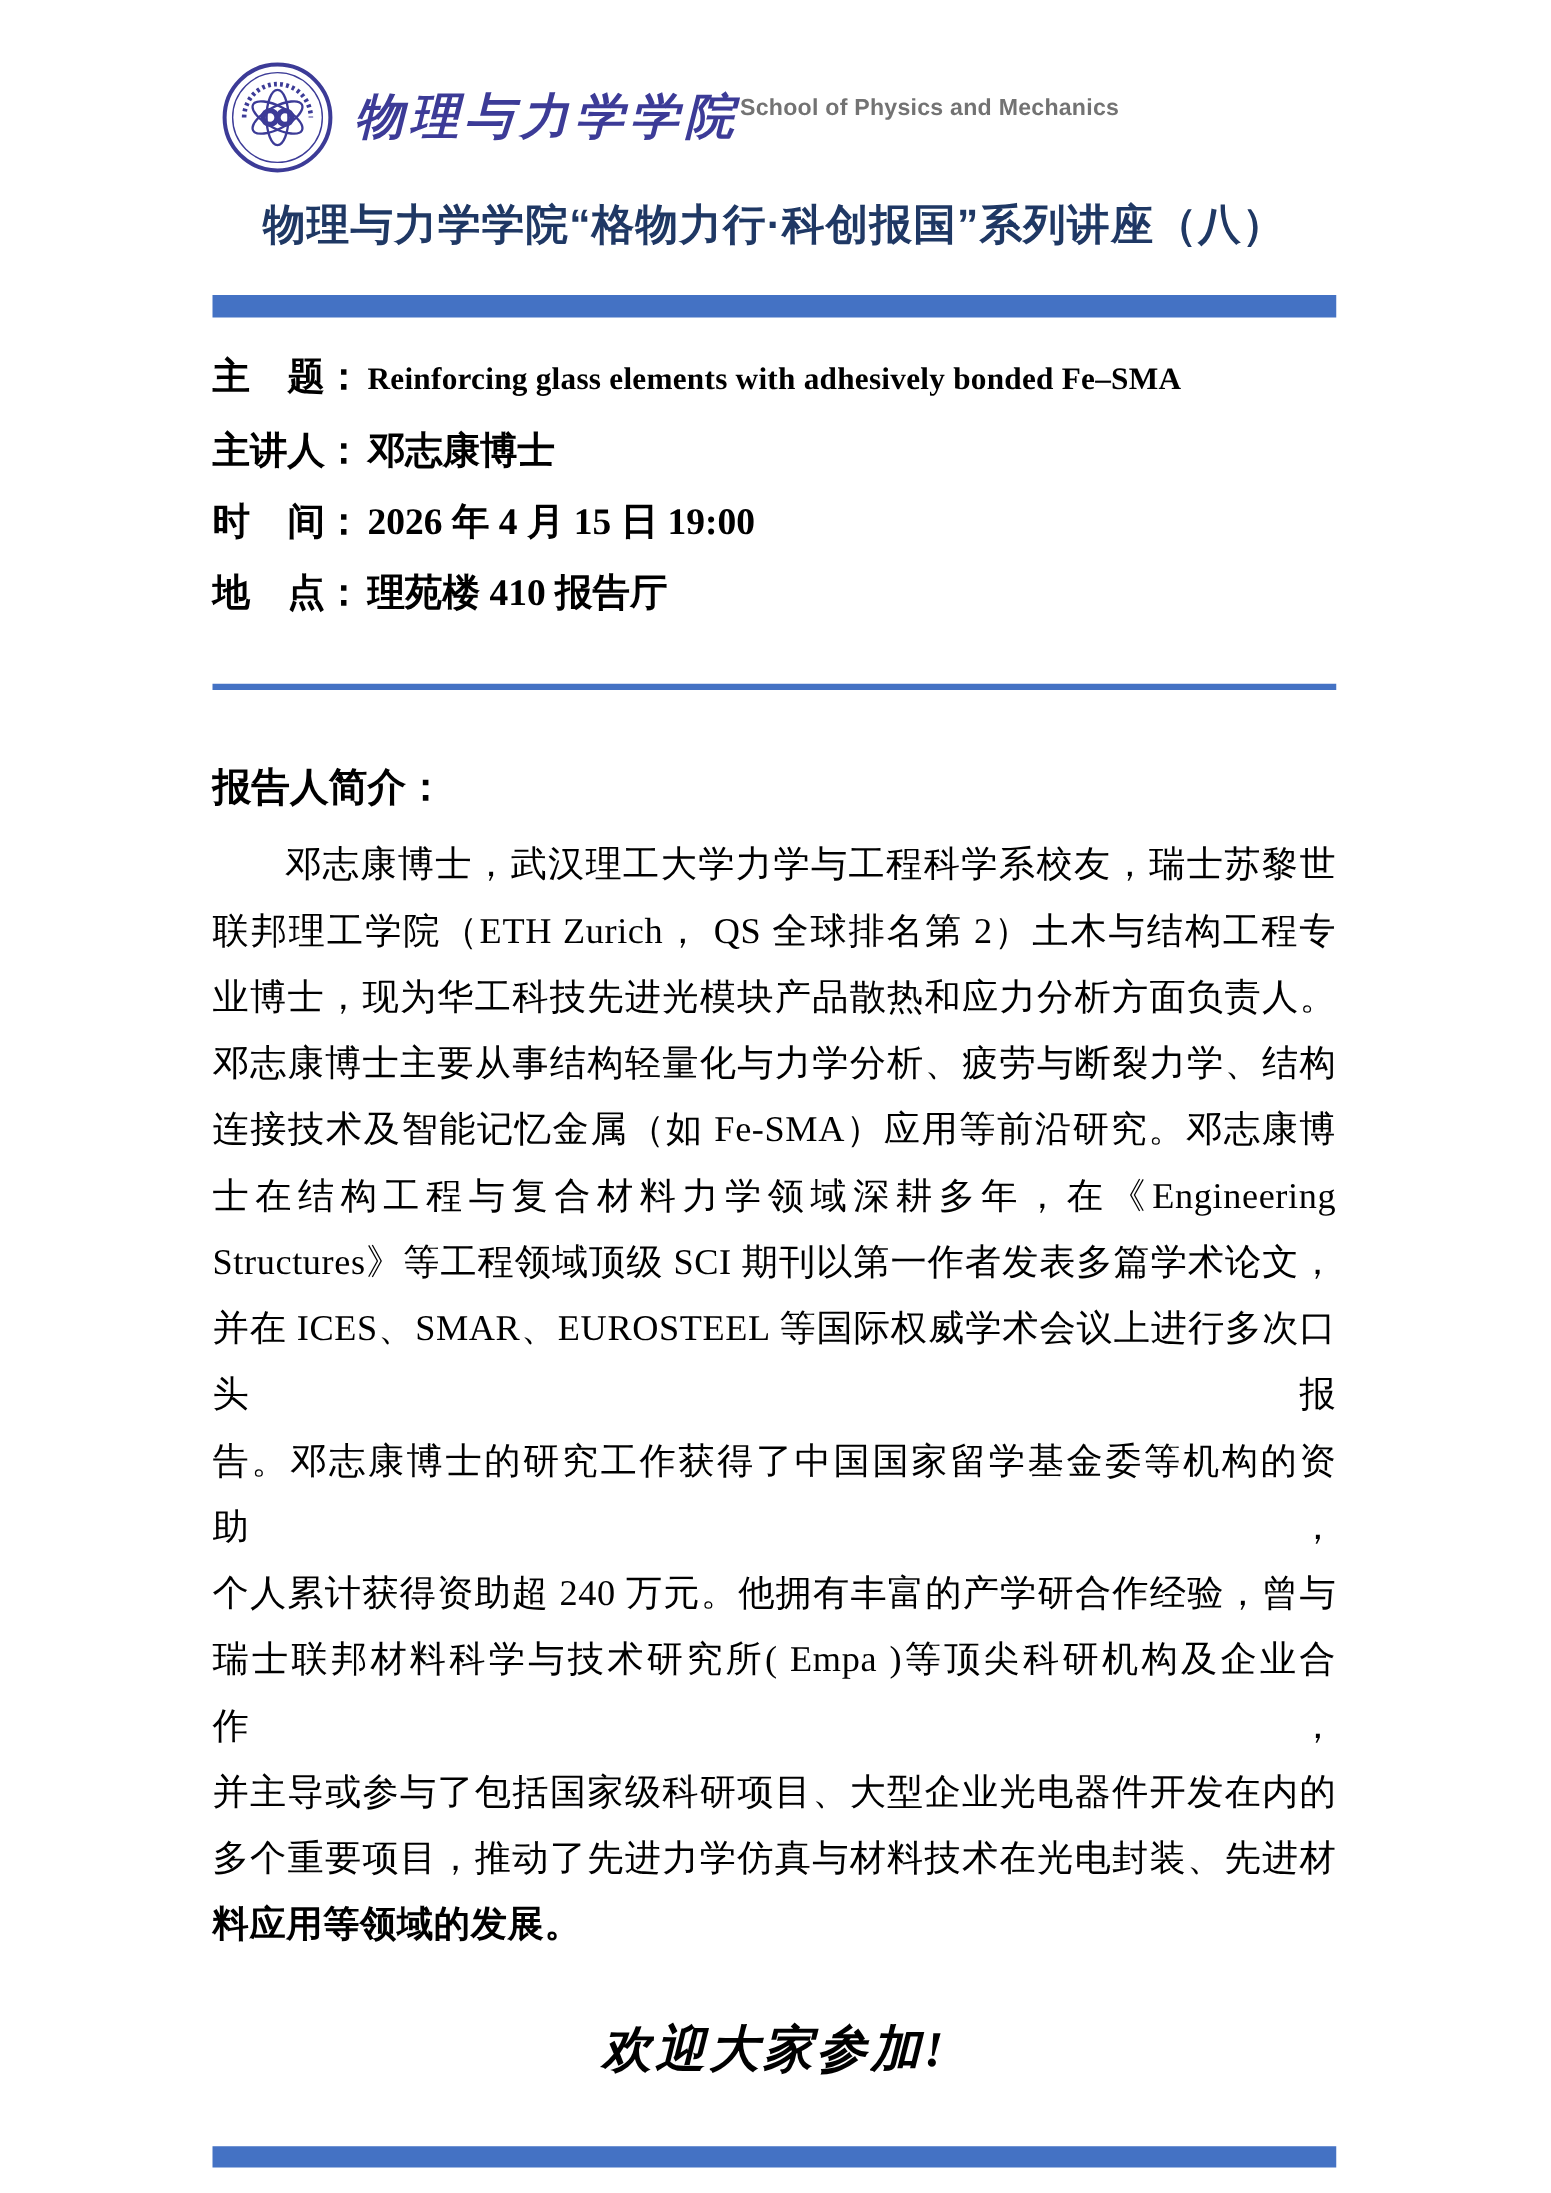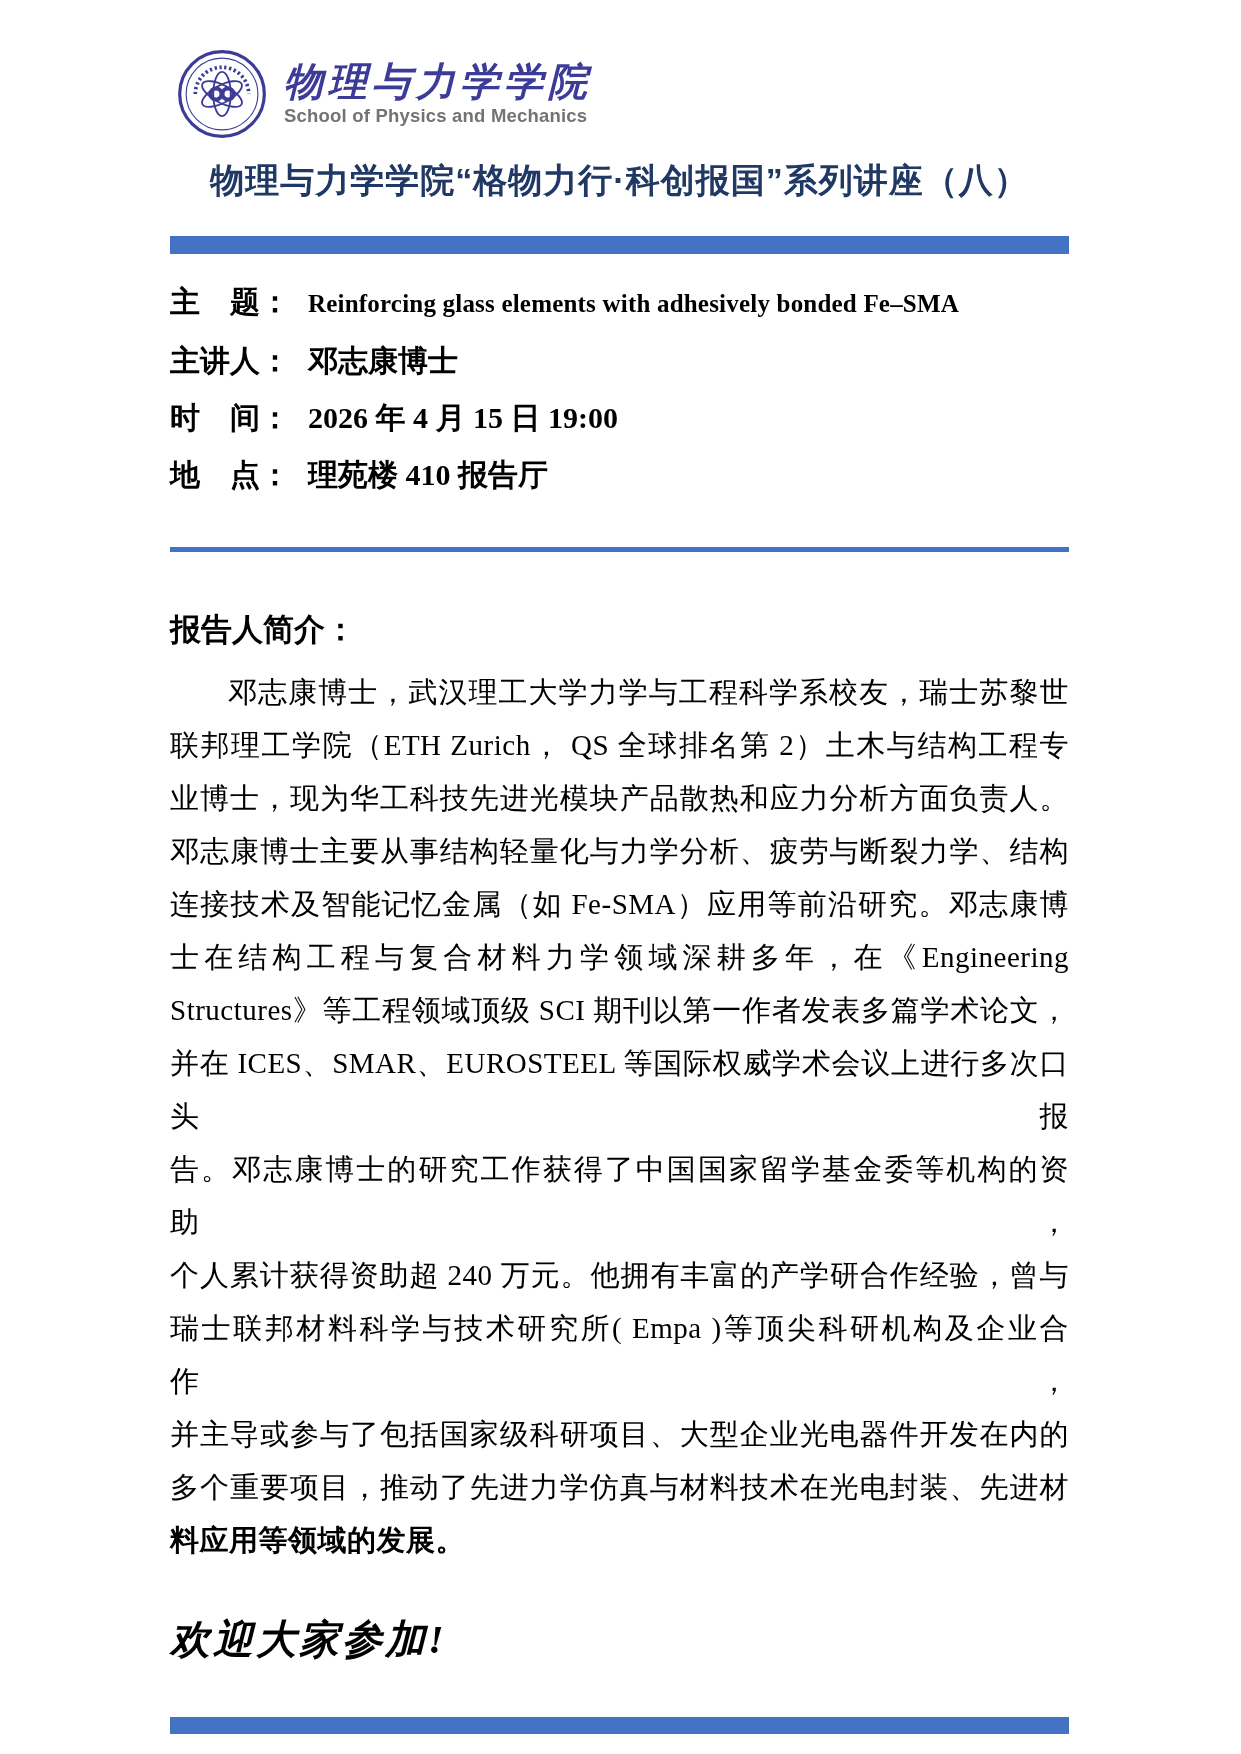--- a/index.html
+++ b/index.html
@@ -2,49 +2,49 @@
 <html><head>
 <meta charset="utf-8">
 <style>
   html,body{margin:0;padding:0;background:#ffffff;}
   body{width:1241px;font-family:"Liberation Serif",serif;color:#000;}
   .page{box-sizing:border-box;width:1241px;height:1754px;padding:46px 172px 0 170px;overflow:hidden;background:#fff;}
 
   
   .logo-row{display:flex;align-items:center;gap:16px;margin-left:6px;height:96px;}
   .emblem{width:92px;height:92px;flex:0 0 auto;}
-  .logo-text{display:flex;flex-direction:column;justify-content:flex-start;}
+  .logo-text{display:flex;flex-direction:row;justify-content:flex-start;}
   .logo-cn{font-size:39px;font-weight:bold;font-style:italic;color:#3c3b97;letter-spacing:5px;line-height:1.1;font-family:"Liberation Serif",serif;}
   .logo-en{font-size:18.5px;font-weight:bold;color:#737373;font-family:"Liberation Sans",sans-serif;margin-top:2px;letter-spacing:0.2px;}
 
   
   .title{margin:16px 0 0 0;text-align:center;font-size:34px;font-weight:bold;color:#1f3864;font-family:"Liberation Sans",sans-serif;letter-spacing:1px;line-height:44px;}
 
   
   .bar{background:#4472c4;}
   .bar.top{height:18px;margin-top:34px;}
   .bar.thin{height:5px;margin-top:50px;}
   .bar.bottom{height:17px;margin-top:52px;}
 
   
   .info{margin-top:26px;}
   .info-row{display:flex;align-items:baseline;line-height:44px;margin-bottom:13px;}
   .info-label{font-weight:bold;font-size:30px;white-space:pre;flex:0 0 auto;}
-  .info-value{font-weight:bold;font-size:30px;margin-left:18px;}
+  .info-value{font-weight:bold;font-size:30px;margin-left:4px;}
   .info-value.en{font-size:25px;letter-spacing:0.2px;}
 
   
   .bio-heading{margin:58px 0 0 0;font-size:31px;font-weight:bold;line-height:40px;}
   .bio{margin-top:16px;}
   .bio-line{font-size:29px;line-height:53px;text-align:justify;text-align-last:justify;letter-spacing:0.5px;}
   .bio-line.first{text-indent:58px;}
   .bio-line.last{text-align-last:left;font-weight:bold;}
 
   
-  .welcome{margin-top:48px;font-size:40px;font-weight:bold;font-style:italic;letter-spacing:3px;line-height:50px;}
+  .welcome{margin-top:48px;text-align:center;font-size:40px;font-weight:bold;font-style:italic;letter-spacing:3px;line-height:50px;}
 </style>
 </head>
 <body>
 
 <div class="page">
 
   <header class="logo-row">
     <svg class="emblem" viewBox="0 0 100 100" aria-hidden="true">
       <circle cx="50" cy="50" r="46" fill="none" stroke="#3c3b97" stroke-width="3.5"></circle>
       <circle cx="50" cy="50" r="39" fill="none" stroke="#3c3b97" stroke-width="1.2"></circle>

